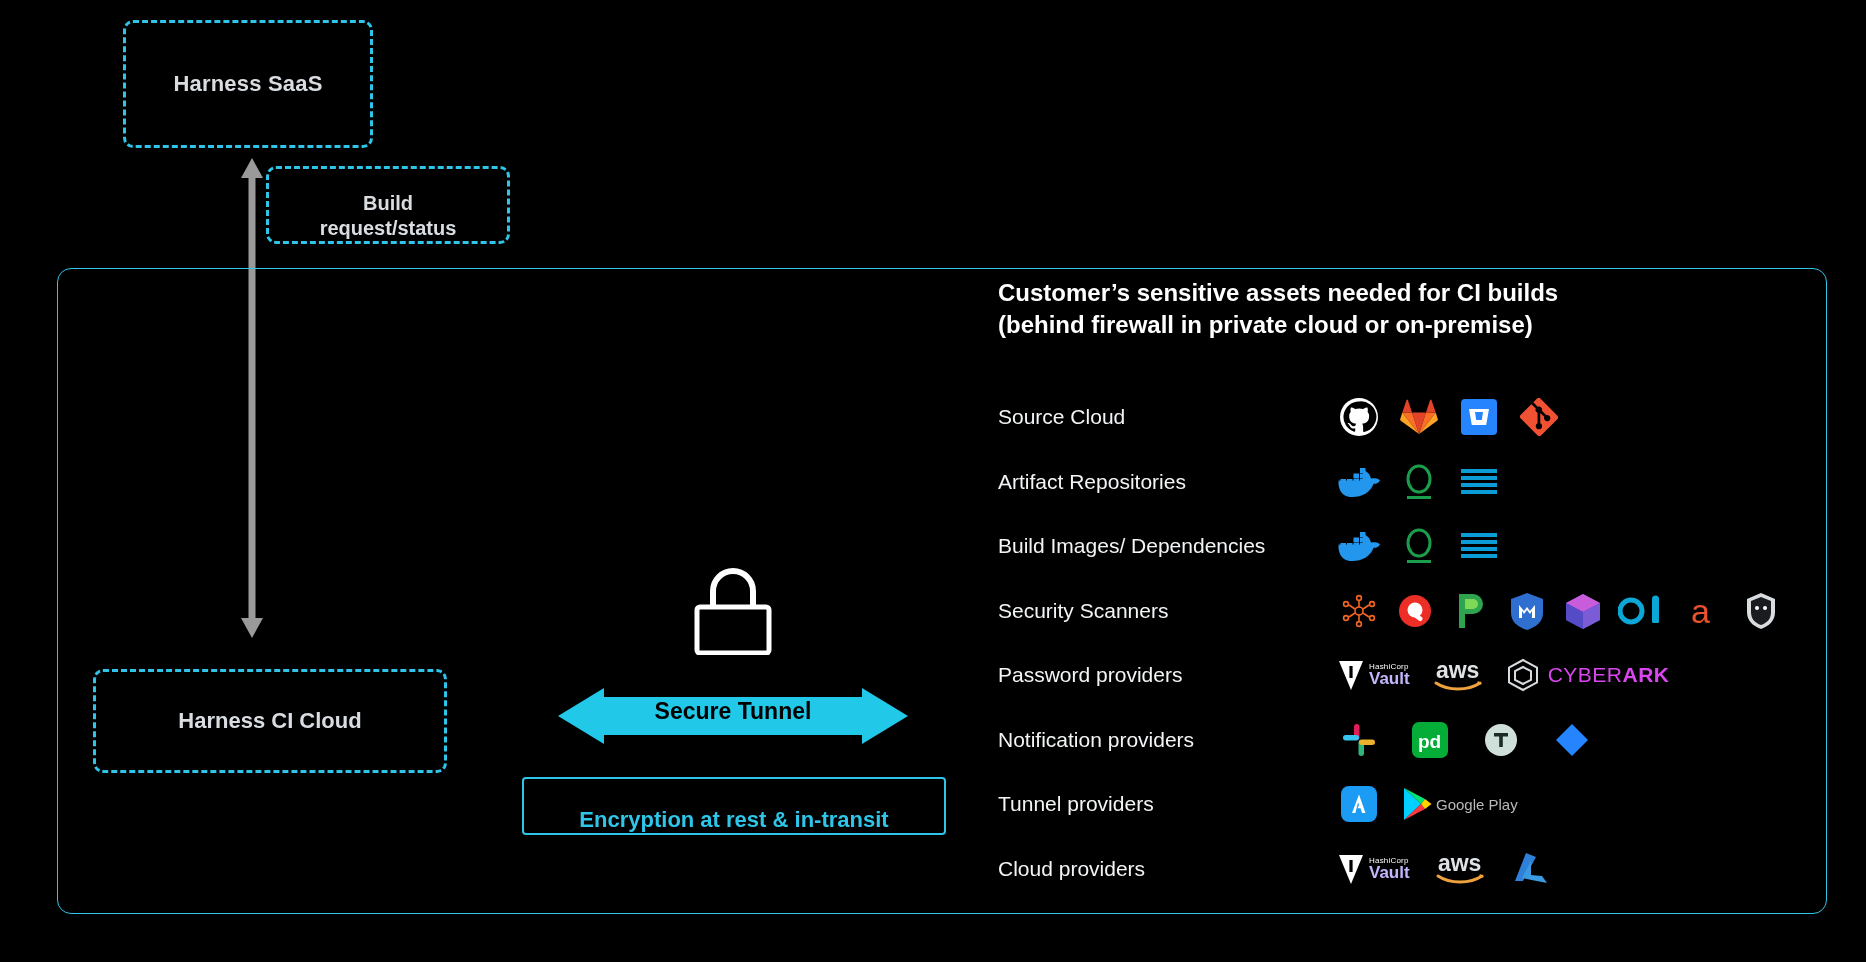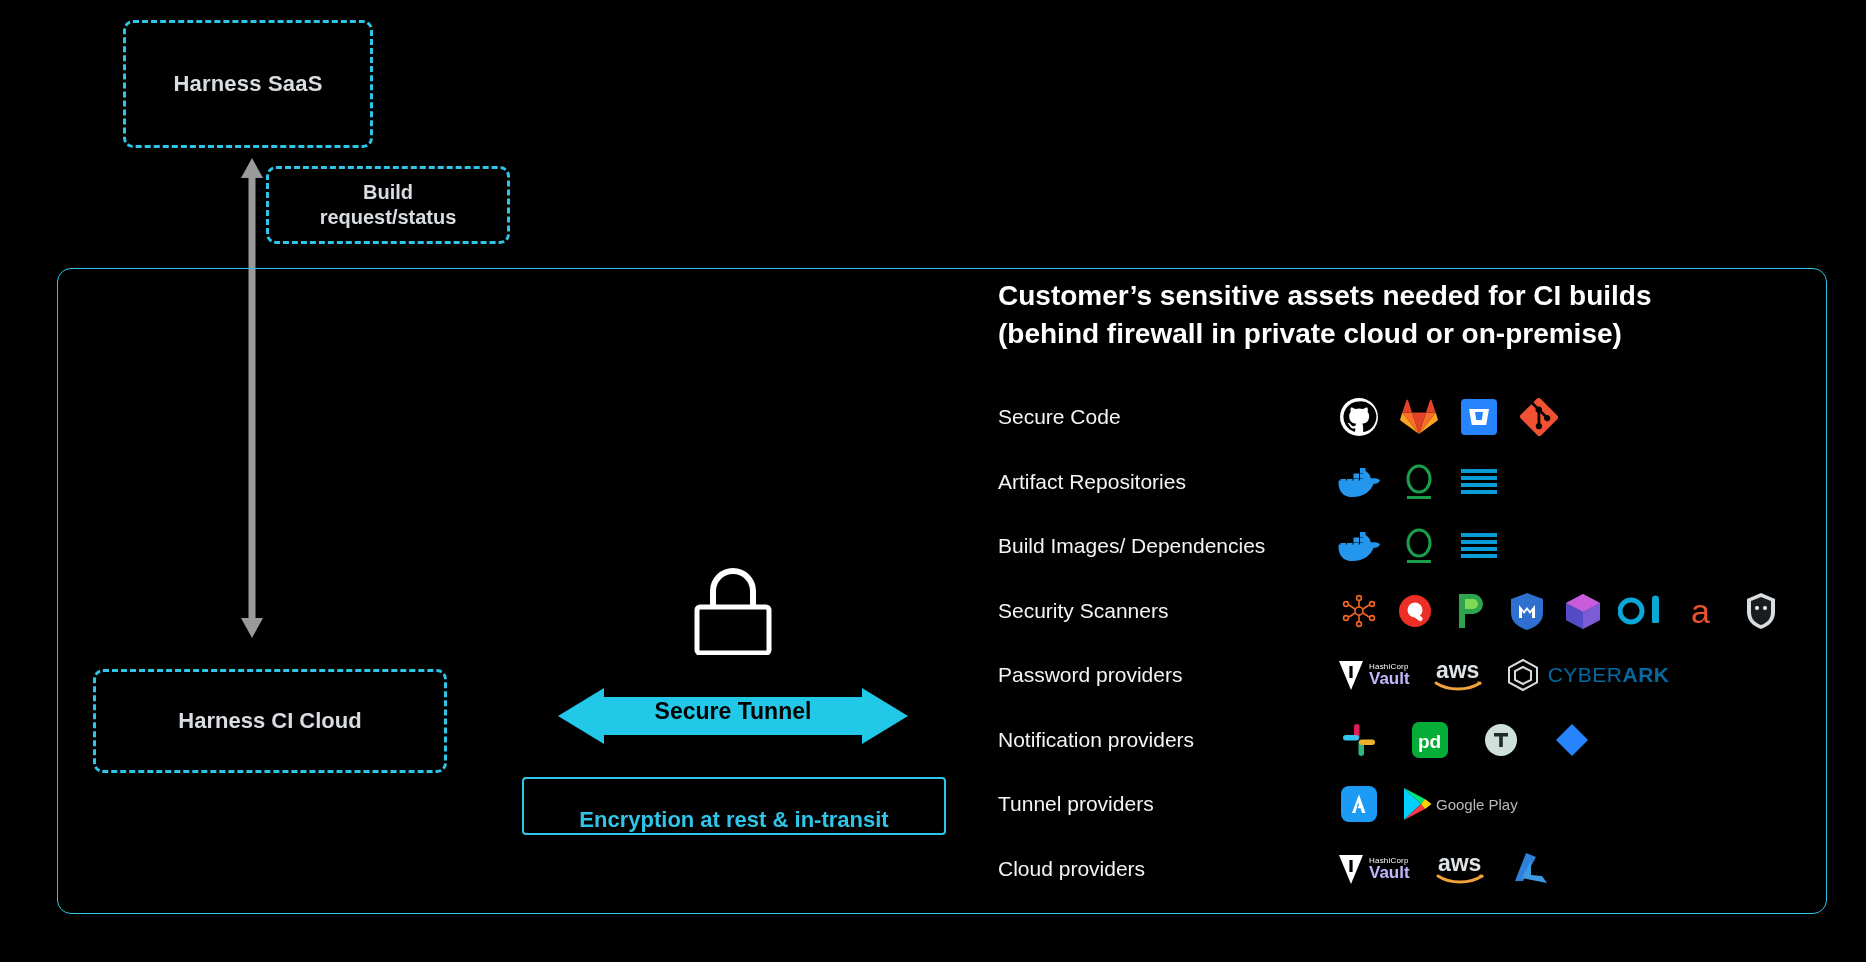--- a/index.html
+++ b/index.html
@@ -43,20 +43,21 @@
     font-size: 22px;
     letter-spacing: .2px;
   }
   #build-req-box {
     left: 256px;
     top: 166px;
     width: 244px;
     height: 78px;
     font-size: 20px;
     line-height: 1.25;
+    align-items: flex-end;
   }
   #ci-cloud-box {
     left: 83px;
     top: 669px;
     width: 354px;
     height: 104px;
     font-size: 22px;
     justify-content: center;
   }
 
@@ -123,21 +124,21 @@
     font-weight: bold;
     box-sizing: border-box;
   }
 
   
   #assets-heading {
     position: absolute;
     left: 988px;
     top: 277px;
     width: 800px;
-    font-size: 28px;
+    font-size: 24px;
     font-weight: bold;
     line-height: 1.35;
     color: #ffffff;
   }
   #asset-rows {
     position: absolute;
     left: 988px;
     top: 385px;
     width: 800px;
   }
@@ -179,21 +180,21 @@
   }
   .vault-main {
     font-size: 17px;
     font-weight: bold;
     color: #c4b5fd;
     line-height: .95;
   }
   .cyberark-text {
     font-size: 21px;
     letter-spacing: .5px;
-    color: #0369a1;
+    color: #d946ef;
     font-family: "Liberation Sans", sans-serif;
   }
   .cyberark-text b { font-weight: bold; }
   .aws-text {
     font-size: 23px;
     font-weight: bold;
     color: #dfe3e6;
     line-height: .9;
     font-family: "Liberation Sans", sans-serif;
   }
@@ -241,21 +242,21 @@
   </div>
 
   <div id="assets-heading">
     <div>Customer’s sensitive assets needed for CI builds</div>
     <div>(behind firewall in private cloud or on-premise)</div>
   </div>
 
   <div id="asset-rows">
 
     <div class="asset-row">
-      <div class="asset-label">Secure Code</div>
+      <div class="asset-label">Source Cloud</div>
       <div class="asset-icons">
         <span class="icon-wrap">
           <svg width="38" height="38" viewBox="0 0 24 24">
               <circle cx="12" cy="12" r="12" fill="#ffffff"></circle>
               <path fill="#000000" d="M12 2.2A9.8 9.8 0 0 0 8.9 21.3c.5.1.7-.2.7-.5v-1.7c-2.7.6-3.3-1.3-3.3-1.3-.5-1.1-1.1-1.4-1.1-1.4-.9-.6.1-.6.1-.6 1 .1 1.5 1 1.5 1 .9 1.5 2.3 1.1 2.9.8.1-.6.3-1.1.6-1.3-2.2-.3-4.5-1.1-4.5-4.9 0-1.1.4-2 1-2.7-.1-.3-.4-1.3.1-2.7 0 0 .8-.3 2.7 1a9.4 9.4 0 0 1 5 0c1.9-1.3 2.7-1 2.7-1 .5 1.4.2 2.4.1 2.7.6.7 1 1.6 1 2.7 0 3.8-2.3 4.6-4.5 4.9.4.3.7.9.7 1.9v2.8c0 .3.2.6.7.5A9.8 9.8 0 0 0 12 2.2z"></path>
             </svg>
         </span>
         <span class="icon-wrap">
           <svg width="38" height="36" viewBox="0 0 36 34">
             <path fill="#e24329" d="M18 33 24.6 12.7H11.4z"></path>

